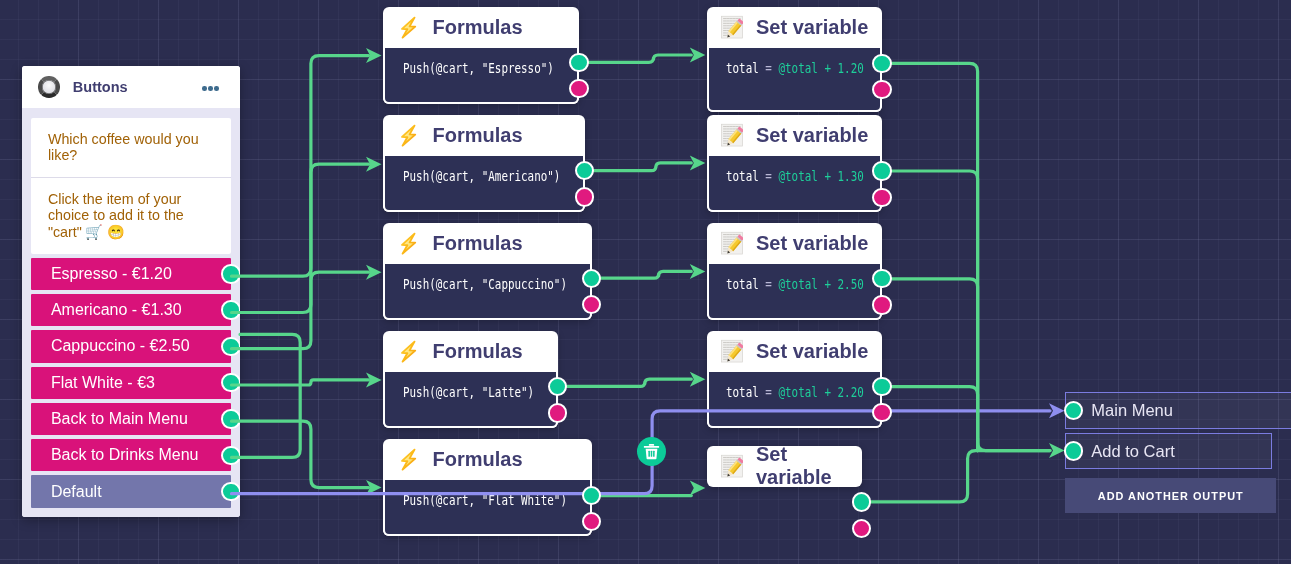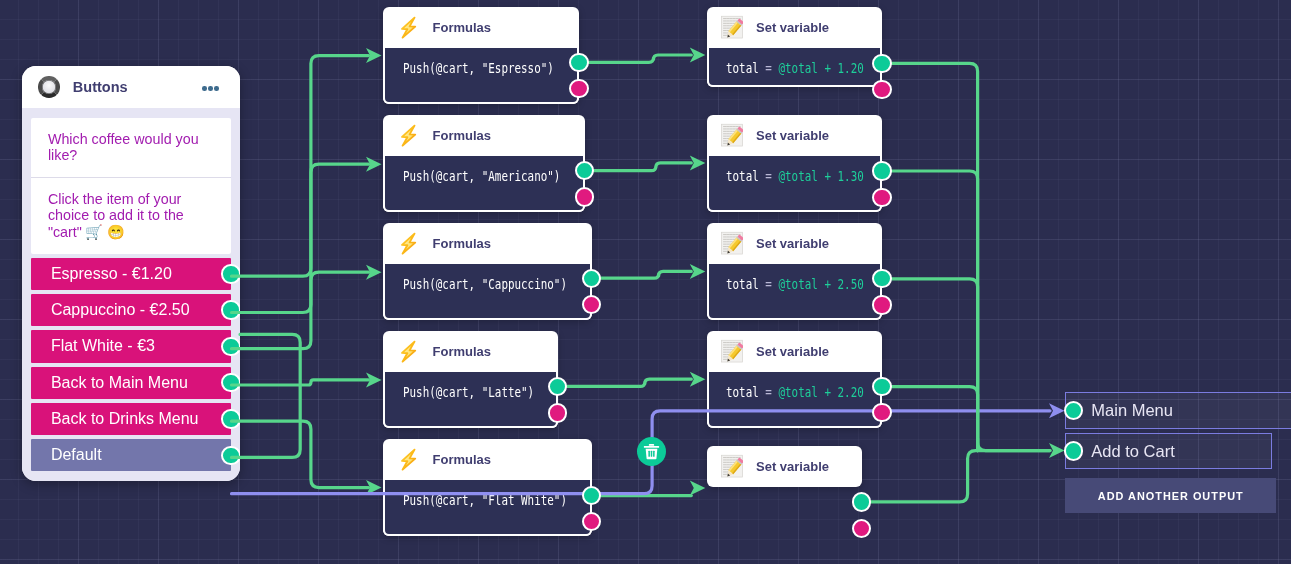--- a/index.html
+++ b/index.html
@@ -18,48 +18,48 @@
       linear-gradient(to bottom, rgba(200,200,235,0.042) 1px, transparent 1px);
     background-size:80px 80px, 80px 80px, 20px 20px, 20px 20px;
     background-position:-2px -1px,-2px -1px,-2px -1px,-2px -1px;
   }
   svg.wires{position:absolute;left:0;top:0;width:1291px;height:564px;overflow:visible;pointer-events:none;z-index:2}
   #stage{position:absolute;left:0;top:0;width:1291px;height:564px;z-index:1}
   #top{position:absolute;left:0;top:0;width:1291px;height:564px;z-index:3}
 
   
   .btn-card{position:absolute;left:22px;top:66px;width:217.5px;
-    background:#fff;border-radius:14px;box-shadow:0 3px 12px rgba(0,0,0,.30);
+    background:#fff;border-radius:3px;box-shadow:0 3px 12px rgba(0,0,0,.30);
     overflow:hidden;}
   .btn-card-head{height:42px;display:flex;align-items:center;padding:0 13px 0 16px;background:#fff;}
   .bead{width:21.5px;height:21.5px;border-radius:50%;box-sizing:border-box;flex:0 0 auto;
     background:
       radial-gradient(circle at 50% 38%, #fafafa 0%, #e3e3e8 55%, #cfcfd6 100%);
     border:4.2px solid;
     border-color:#606060 #4b4b4b #2b2b2b #4b4b4b;
     box-shadow:0 0 0 0.8px rgba(30,30,30,.6) inset;}
   .btn-title{margin-left:13.3px;font-size:14.5px;font-weight:bold;color:#403e70;letter-spacing:0}
   .dots{margin-left:auto;display:flex;gap:1.6px;margin-top:3px;margin-right:7.8px}
   .dots i{width:4.5px;height:4.5px;border-radius:50%;background:#3f6c8e;display:block}
   .btn-body{background:#e6e5f4;padding:9.5px 8.4px 9.5px 8.9px;}
   .msg{background:#fff;border-radius:2px;overflow:hidden}
-  .msg p{margin:0;padding:13px 17px 13.5px 17px;font-size:14.3px;line-height:1.15;color:#a21caf;}
+  .msg p{margin:0;padding:13px 17px 13.5px 17px;font-size:14.3px;line-height:1.15;color:#a16207;}
   .msg .sep{height:1px;background:#dddbe9;margin:0}
   .opt{height:32.3px;margin-top:4px;border-radius:1px;background:#d9127a;color:#fff;
     display:flex;align-items:center;padding-left:20px;font-size:16px;position:relative;
     letter-spacing:0}
   .opt.default{background:#7376ab}
   .opt .port{position:absolute;right:-9.7px;top:50%;margin-top:-9.7px;
      width:19.4px;height:19.4px;border-radius:50%;background:#0ccb98;border:2.05px solid #fff;box-sizing:border-box}
 
   
   .node{position:absolute;background:#fff;border-radius:6px;box-shadow:0 2px 7px rgba(0,0,0,.22);}
   .node .nhead{display:flex;align-items:center;height:41px;padding-left:14px;box-sizing:border-box}
   .node .nicon{width:22px;height:23px;display:flex;align-items:center;justify-content:center}
-  .node .ntitle{margin-left:13.5px;font-size:13px;font-weight:bold;color:#403e70;letter-spacing:0}
+  .node .ntitle{margin-left:13.5px;font-size:20px;font-weight:bold;color:#403e70;letter-spacing:0}
   .node .nbody{background:#2d3055;border:2.5px solid #fff;border-top:none;border-radius:0 0 6px 6px;
     box-sizing:border-box;display:flex;align-items:flex-start;padding-top:11.5px;padding-left:17.8px;
     font-family:"DejaVu Sans Mono", monospace;font-size:14.3px;color:#fff;
     white-space:nowrap;overflow:visible}
   .node .nbody > span{display:inline-block;transform:scaleX(0.762);transform-origin:left center;white-space:pre}
   .node .g{color:#1ece9a}
   .node .eqs{color:#b9b8d6}
   .port{position:absolute;width:19.4px;height:19.4px;border-radius:50%;border:2.05px solid #fff;box-sizing:border-box}
   .port.out{background:#0ccb98}
   .port.err{background:#e01a7f}
@@ -92,20 +92,24 @@
         <div class="msg">
           <p>Which coffee would you like?</p>
           <div class="sep"></div>
           <p>Click the item of your choice to add it to the "cart" 🛒 😁</p>
         </div>
         <div class="opt">
           <span>Espresso - €1.20</span>
           <span class="port"></span>
         </div>
         <div class="opt">
+          <span>Americano - €1.30</span>
+          <span class="port"></span>
+        </div>
+        <div class="opt">
           <span>Cappuccino - €2.50</span>
           <span class="port"></span>
         </div>
         <div class="opt">
           <span>Flat White - €3</span>
           <span class="port"></span>
         </div>
         <div class="opt">
           <span>Back to Main Menu</span>
           <span class="port"></span>
@@ -261,21 +265,21 @@
       <rect x="13.0" y="4.6" width="1.4" height="11.8" fill="#dda718"></rect>
       <rect x="8.6" y="3.3" width="5.8" height="1.4" fill="#c5c4c2"></rect>
       <rect x="8.6" y="0.7" width="5.8" height="2.7" rx="1.0" fill="#f07ba0"></rect>
       <path d="M8.6 16.4 L14.4 16.4 L11.5 21.3 Z" fill="#f6e6c6"></path>
       <path d="M10.1 19.0 L12.9 19.0 L11.5 21.3 Z" fill="#3c3a37"></path>
     </g>
   </svg>
         </span>
         <div class="ntitle">Set variable</div>
       </div>
-      <div class="nbody" style="height: 39px;">
+      <div class="nbody" style="height: 64px;">
         <span class="codewrap"><span>total</span> <span class="eqs">=</span> <span class="g">@total + 1.20</span></span>
       </div>
     </div>
     <div class="node" style="left: 706.5px; top: 115px; width: 175.5px;">
       <div class="nhead">
         <span class="nicon">
           <svg width="23" height="24.5" viewBox="0 0 22 24">
     <rect x="0.4" y="1.0" width="21.2" height="21.8" fill="#f2f1ef" stroke="#d6d4d0" stroke-width="0.7"></rect>
     <g stroke="#b4b2ae" stroke-width="0.62" stroke-linecap="round" stroke-dasharray="2.2 0.9">
       <line x1="2.5" y1="3.3" x2="19.3" y2="3.3"></line>

